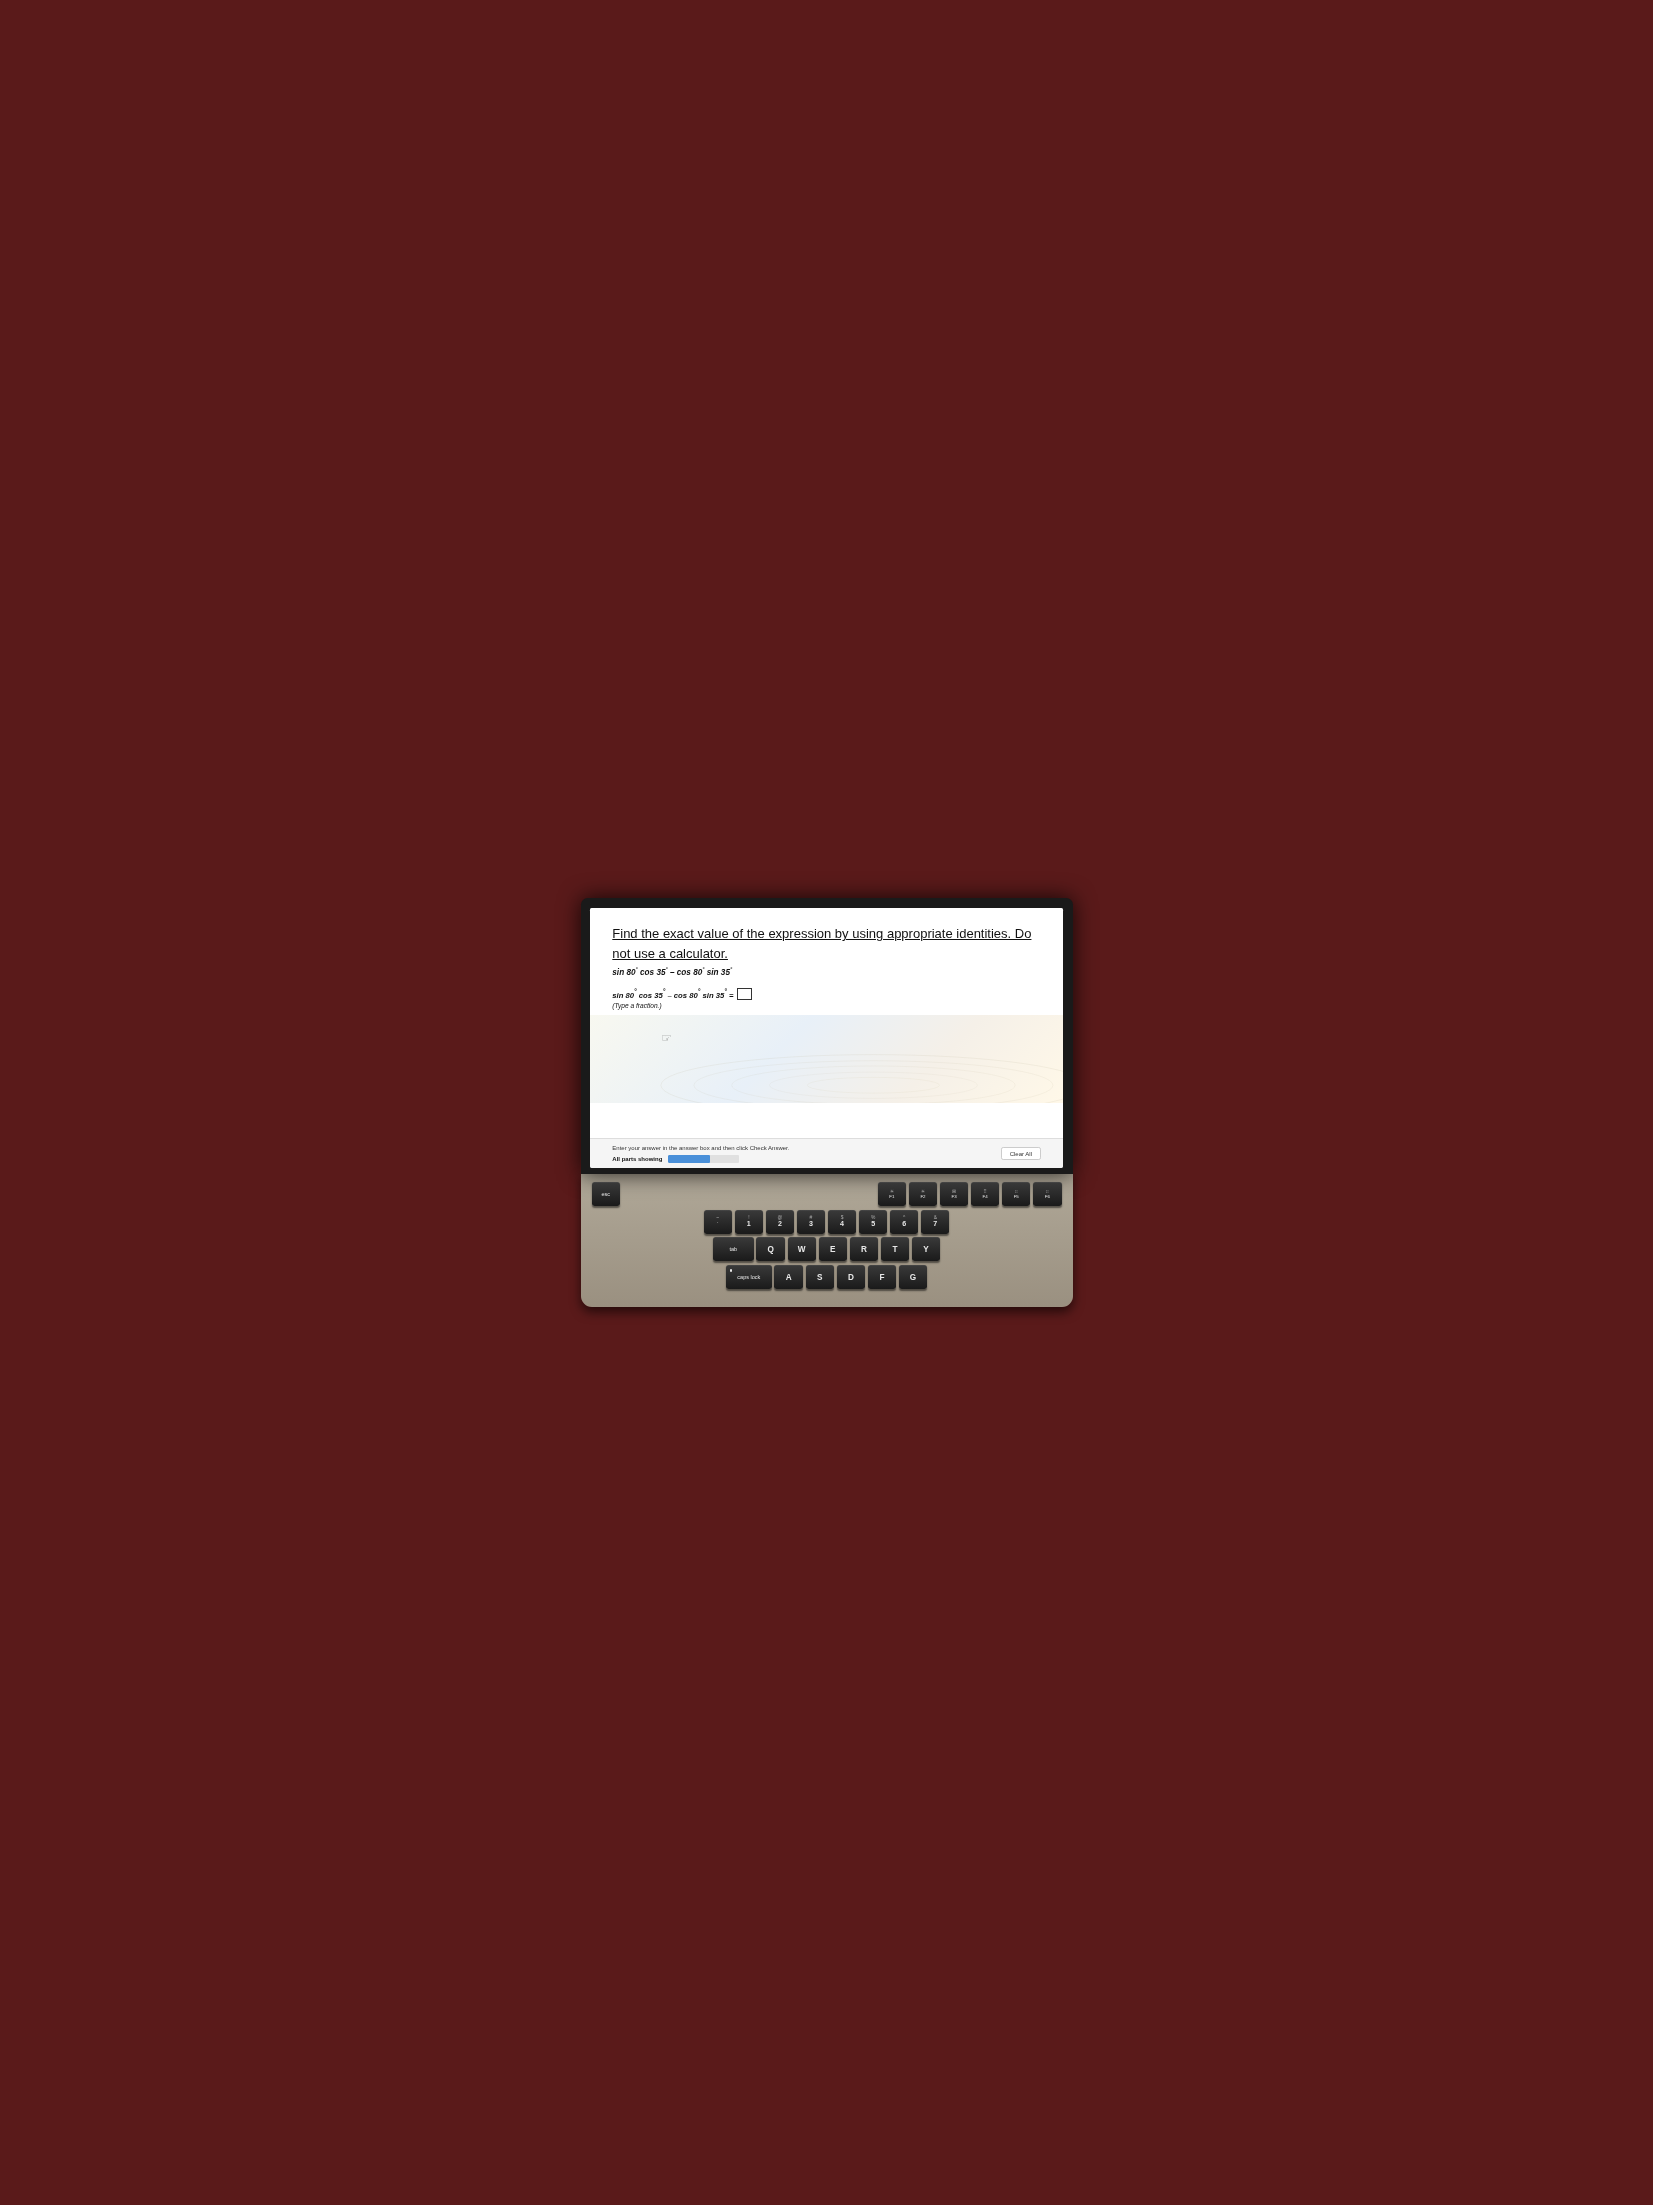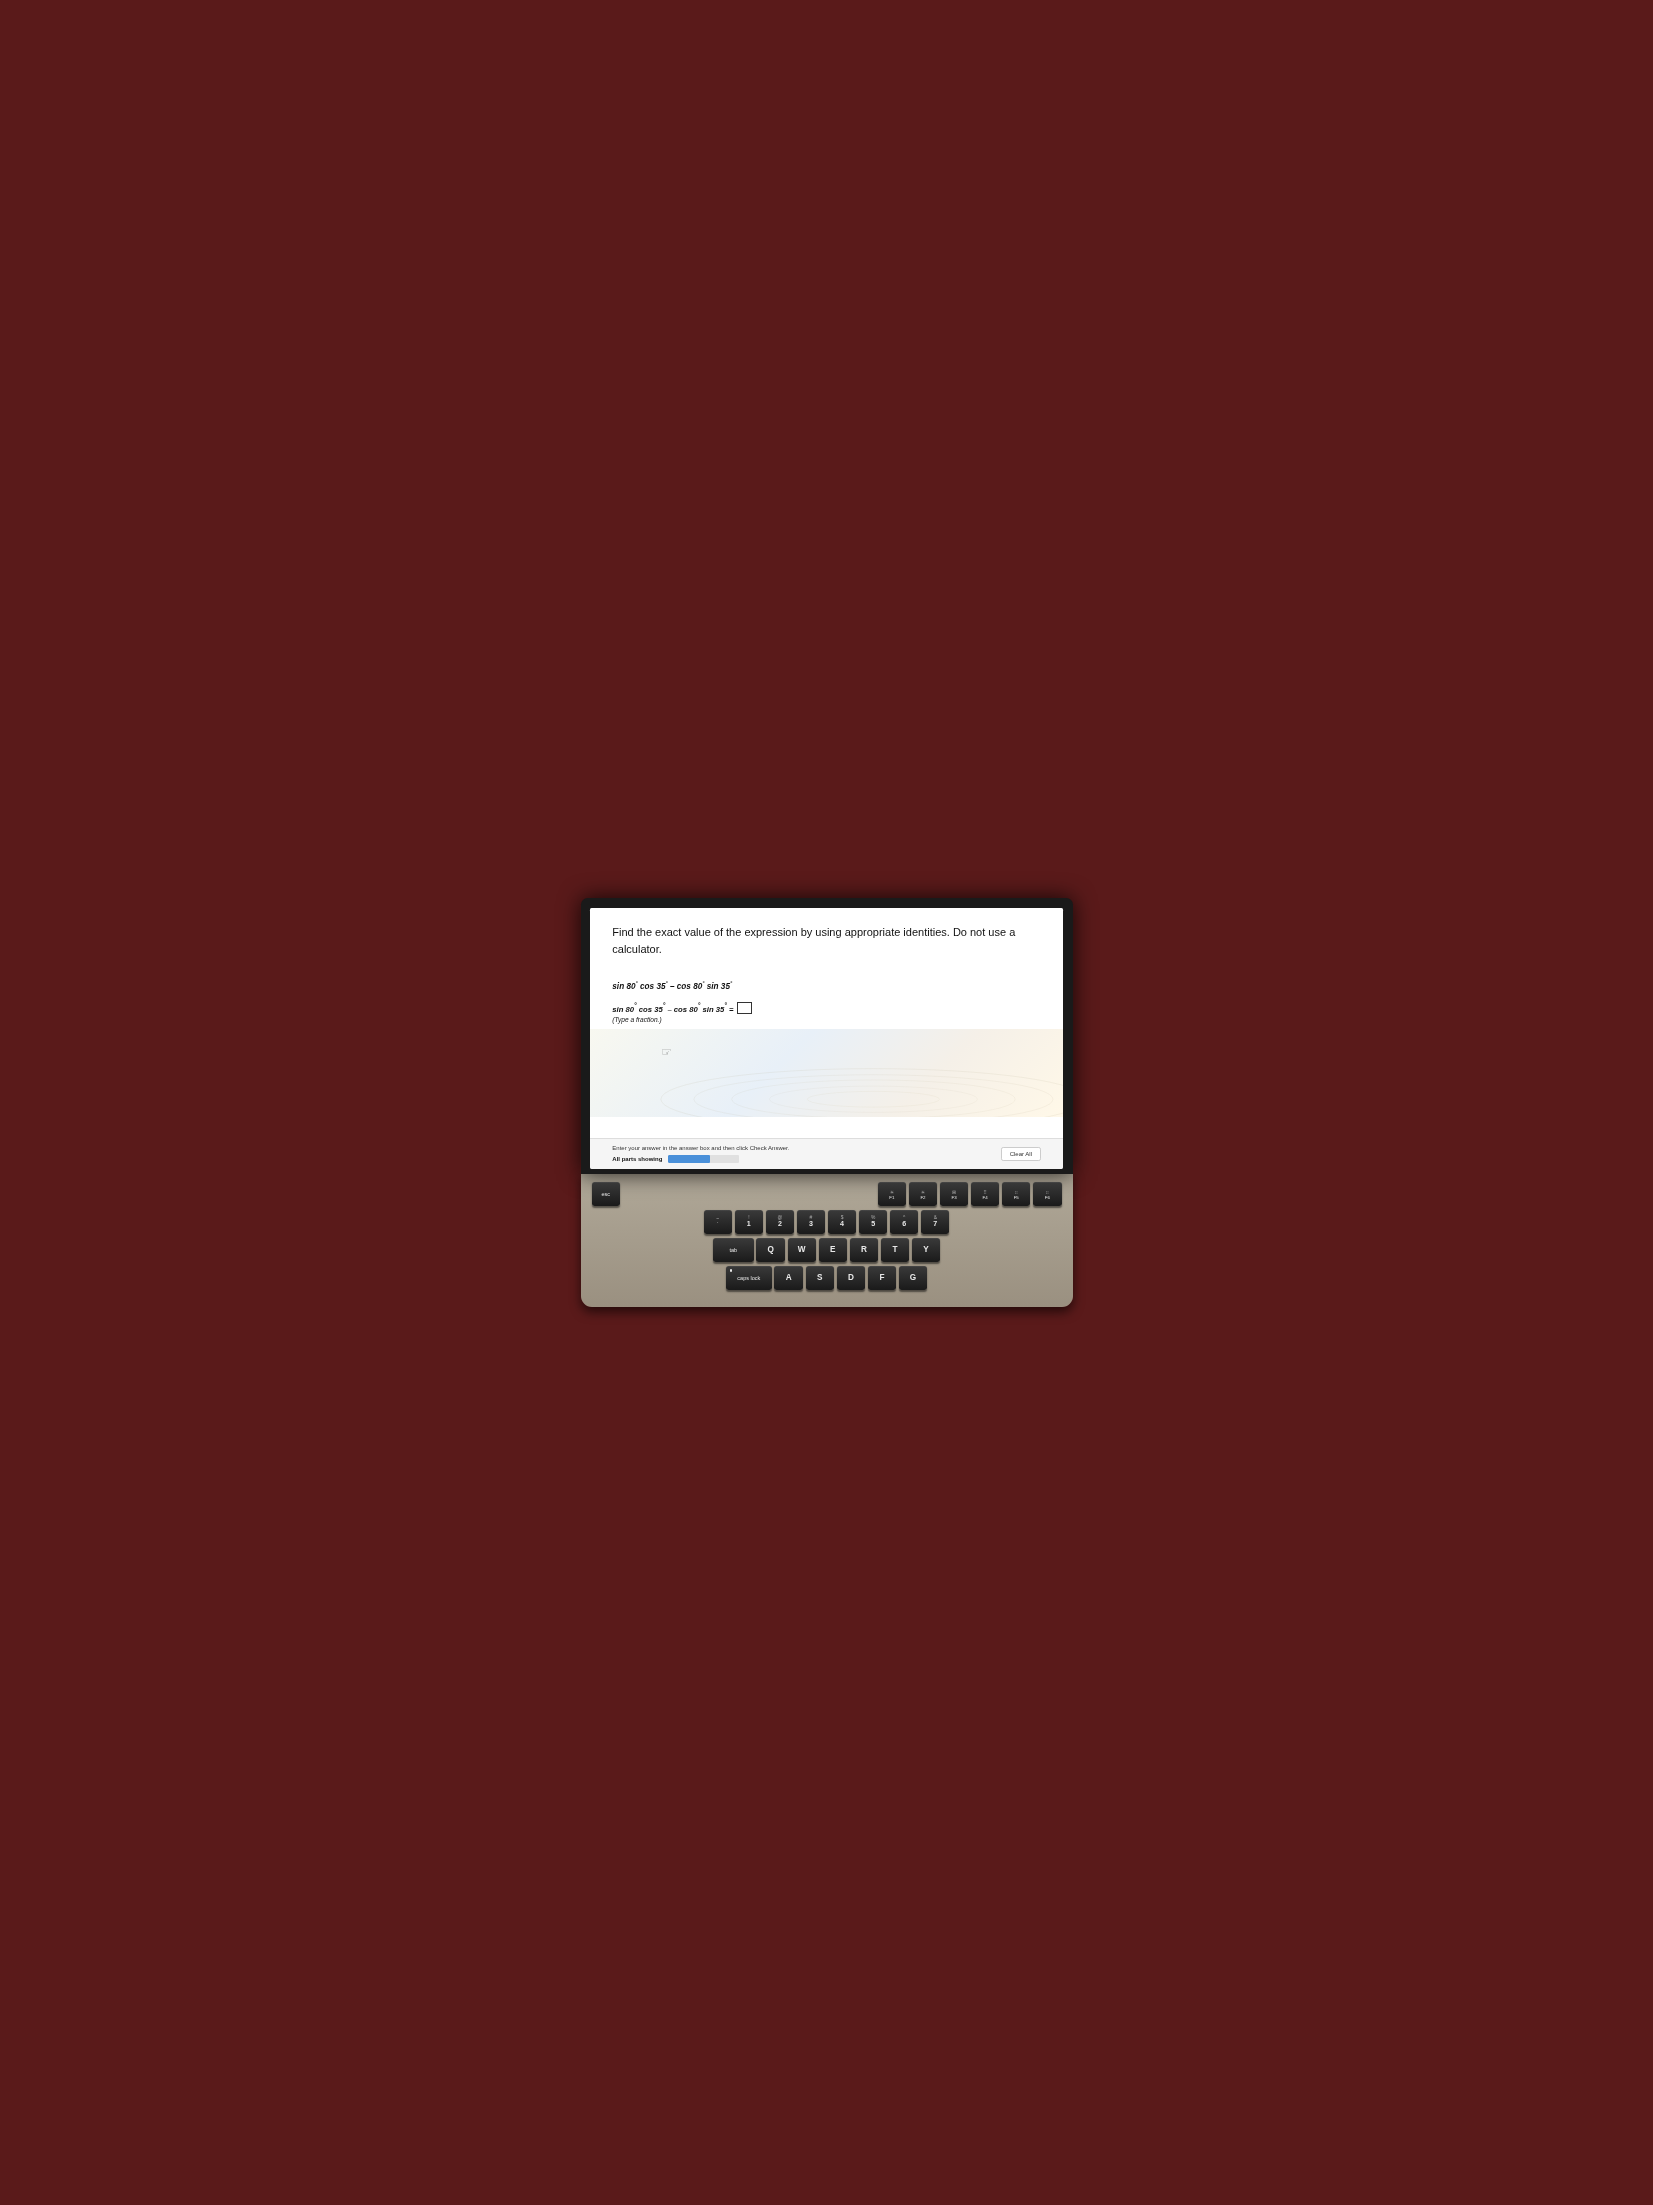--- a/index.html
+++ b/index.html
@@ -43,24 +43,25 @@
 
     
     .browser-content {
       background: #ffffff;
       padding: 16.4px 22px 16.4px 22px;
       min-height: 230px;
       position: relative;
     }
 
     .question-instruction {
-      font-size: 11px;
+      font-size: 13px;
       color: #111;
-      margin-bottom: 23px;
+      margin-bottom: 3px;
       line-height: 1.5;
+      text-decoration: underline;
     }
 
     .math-expression {
       font-size: 8.2px;
       font-weight: bold;
       color: #111;
       margin-bottom: 11px;
       font-style: italic;
     }
 

